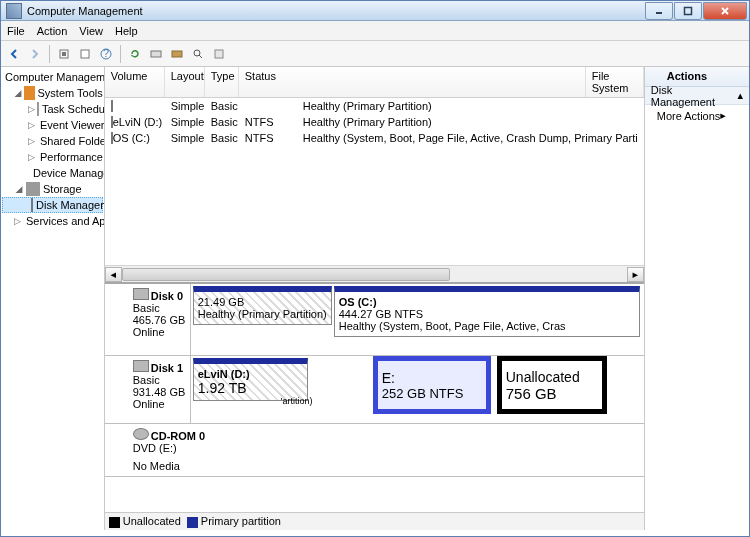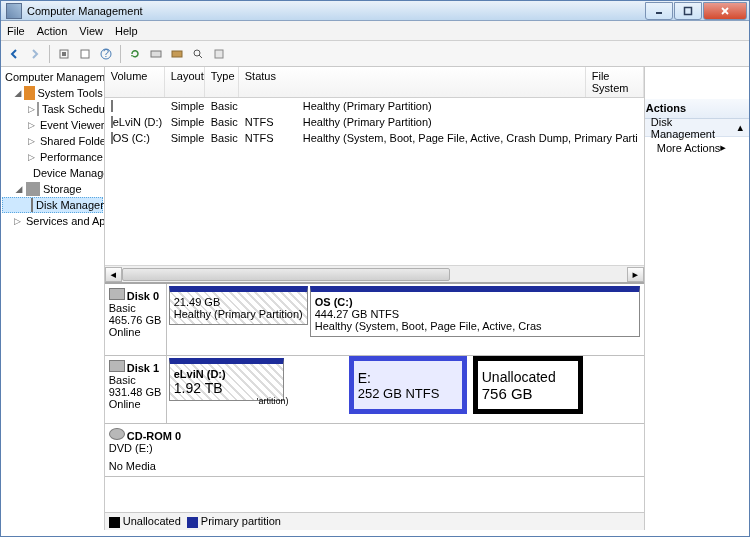--- a/index.html
+++ b/index.html
@@ -37,36 +37,36 @@
   .vol-row .cell{padding:0 6px;white-space:nowrap;overflow:hidden;}
   .col-vol{width:60px;} .col-lay{width:40px;} .col-type{width:34px;} .col-fs{width:58px;} .col-stat{flex:1;}
   .vol-area{height:198px;overflow:hidden;}
   .hscroll{height:17px;background:#f0f0f0;border-top:1px solid #d5d5d5;display:flex;align-items:center;}
   .hscroll .arrow{width:17px;height:15px;background:linear-gradient(to bottom,#fdfdfd,#dcdcdc);border:1px solid #b5b5b5;display:flex;align-items:center;justify-content:center;}
   .hscroll .track{flex:1;height:15px;background:#efefef;position:relative;}
   .hscroll .thumb{position:absolute;left:0;width:65%;height:13px;top:1px;background:linear-gradient(to bottom,#eaeaea,#d0d0d0);border:1px solid #b0b0b0;border-radius:2px;}
   
   .disks{flex:1;overflow:hidden;border-top:2px solid #a7a7a7;position:relative;}
   .diskrow{display:flex;min-height:72px;border-bottom:1px solid #bfbfbf;}
-  .diskhead{width:62px;background:#fff;border-right:1px solid #c0c0c0;padding:4px;}
+  .diskhead{width:62px;background:#fff;border-right:1px solid #c0c0c0;padding:4px;margin-left:24px;}
   .diskhead .diskicon{width:16px;height:12px;background:#b8b8b8;border:1px solid #7a7a7a;display:inline-block;margin-right:2px;}
   .diskhead .dname{font-weight:bold;}
   .diskparts{flex:1;display:flex;align-items:flex-start;padding:2px;}
   .part{border-top:6px solid #1d2c9a;border-left:1px solid #888;border-right:1px solid #888;border-bottom:1px solid #888;margin-right:2px;padding:4px;background:#fff;flex:1;position:relative;}
   .part.hatch{background:repeating-linear-gradient(45deg,#fff,#fff 4px,#dcdcdc 4px,#dcdcdc 6px);}
   .part .pline{white-space:nowrap;}
   .legend{height:18px;background:#f3f3f3;border-top:1px solid #c9c9c9;display:flex;align-items:center;padding-left:4px;gap:6px;font-size:10px;}
   .legend .sw{width:11px;height:11px;display:inline-block;margin-right:3px;vertical-align:middle;}
   
   .overlay{position:absolute;border:5px solid;display:flex;flex-direction:column;justify-content:center;padding:4px;}
   .ov-blue{border-color:#3b48d8;background:#e9ebff;color:#2a36cf;}
   .ov-black{border-color:#000;background:#fff;}
   
   .actions{width:150px;background:#fff;}
-  .actions .ahdr{height:20px;background:linear-gradient(to bottom,#f6f9fd,#e6eef8);border-bottom:1px solid #c9d6e6;padding:3px 1px;font-weight:bold;margin-top:32px;}
+  .actions .ahdr{height:20px;background:linear-gradient(to bottom,#f6f9fd,#e6eef8);border-bottom:1px solid #c9d6e6;padding:3px 22px;font-weight:bold;}
   .actions .asect{height:18px;background:#eef3fa;border-bottom:1px solid #d8e2ef;padding:2px 6px;display:flex;justify-content:space-between;align-items:center;}
   .actions .aitem{padding:4px 12px;display:flex;justify-content:flex-start;align-items:center;cursor:pointer;}
   
   .ic-comp{background:linear-gradient(45deg,#9fbfe3,#5f87b6);}
   .ic-tools{background:#e28a2a;}
   .ic-sched{background:#d6d6d6;border:1px solid #999;}
   .ic-event{background:#c38b45;}
   .ic-share{background:#e6c76a;}
   .ic-perf{background:#8bb56a;}
   .ic-dev{background:#7aa0c4;}

